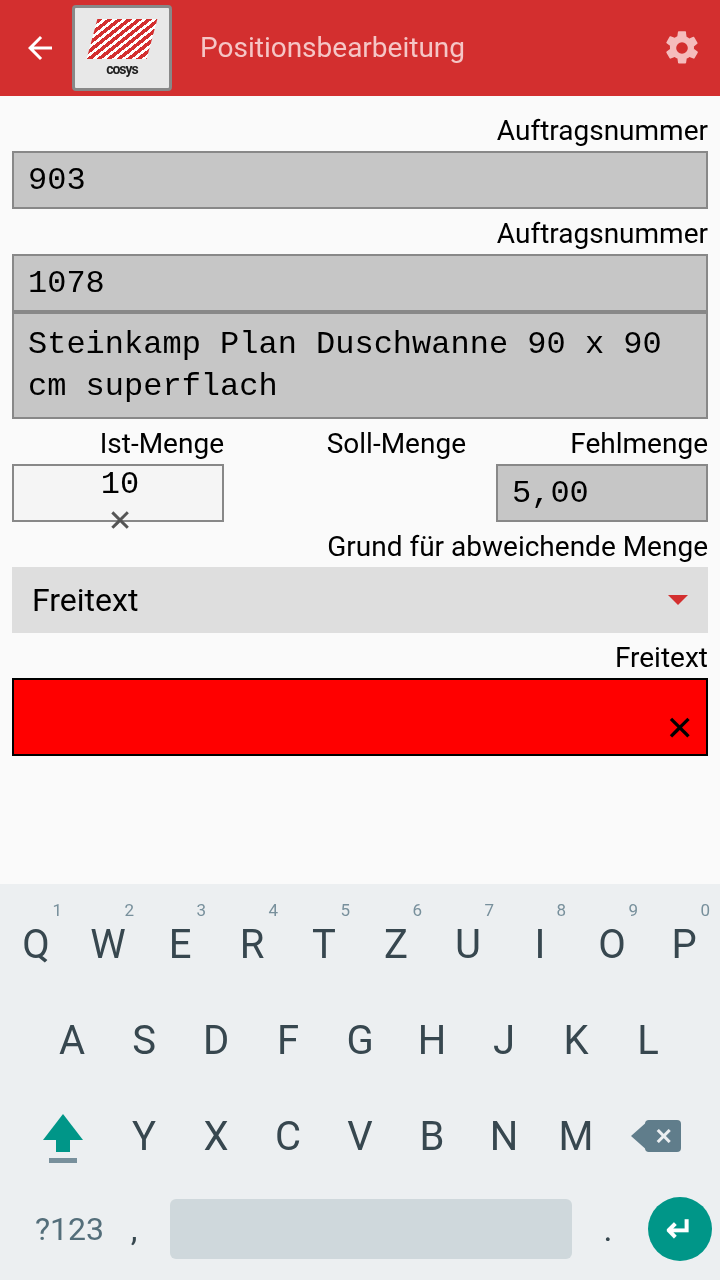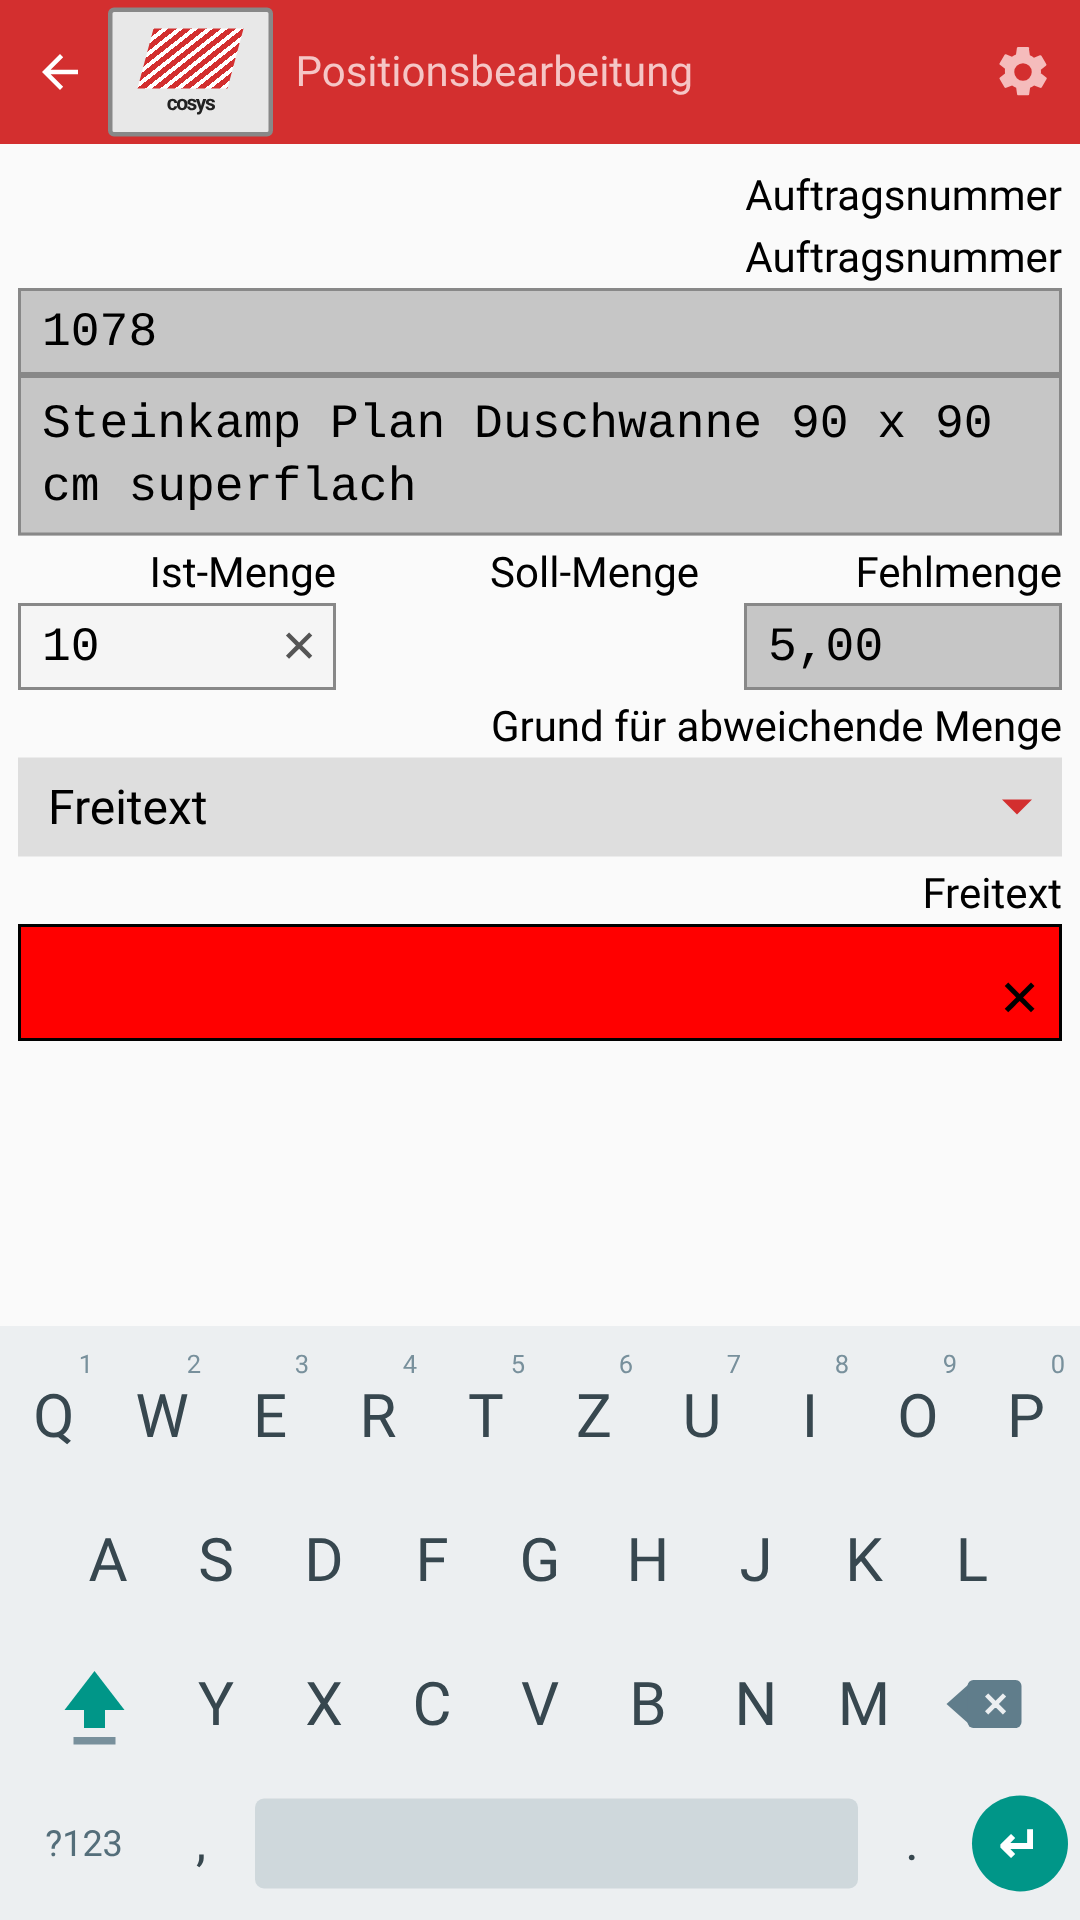--- a/index.html
+++ b/index.html
@@ -12,25 +12,25 @@
     align-items: center;
     padding: 0 16px;
     color: #fff;
   }
   .back-arrow {
     width: 48px; height: 48px;
     display: flex; align-items: center; justify-content: center;
     margin-right: 8px;
   }
   .logo-box {
-    width: 110px; height: 86px;
+    width: 100px; height: 86px;
     background: #e8e8e8;
     border: 3px solid #888;
     border-radius: 4px;
-    margin-right: 15px;
+    margin-right: 28px;
     display: flex;
     flex-direction: column;
     align-items: center;
     justify-content: center;
     overflow: hidden;
   }
   .logo-stripes {
     width: 60px; height: 40px;
     background: repeating-linear-gradient(135deg, #d32f2f 0 4px, #fff 4px 7px);
     transform: skewX(-15deg);
@@ -81,20 +81,21 @@
     background: #f5f5f5;
     border: 2px solid #888;
     height: 58px;
     display: flex;
     align-items: center;
     padding: 0 10px 0 14px;
     font-family: "Courier New", monospace;
     font-size: 32px;
     color: #000;
     justify-content: space-between;
+    flex-direction: column;
   }
   .ist-box .clear-x { font-size: 30px; color: #555; font-family: Arial, sans-serif; }
   
   .dropdown {
     background: #dedede;
     height: 66px;
     display: flex;
     align-items: center;
     padding: 0 20px;
     justify-content: space-between;
@@ -217,22 +218,22 @@
     font-weight: bold;
   }
   .row4 {
     display: flex;
     align-items: center;
     height: 96px;
     padding: 0 8px 6px;
   }
   .sym-key {
     width: 96px;
-    text-align: center;
-    font-size: 24px;
+    text-align: right;
+    font-size: 32px;
     color: #546e7a;
   }
   .comma-key, .dot-key {
     width: 60px;
     text-align: center;
     font-size: 34px;
     color: #37474f;
   }
   .space-key {
     flex: 1;
@@ -274,20 +275,23 @@
   </div>
   <div class="gear">
     <svg width="40" height="40" viewBox="0 0 24 24">
       <path fill="#f5bcbc" d="M19.14 12.94a7.07 7.07 0 0 0 .05-.94 7.07 7.07 0 0 0-.05-.94l2.03-1.58a.5.5 0 0 0 .12-.64l-1.92-3.32a.5.5 0 0 0-.61-.22l-2.39.96a7.03 7.03 0 0 0-1.62-.94l-.36-2.54A.5.5 0 0 0 13.9 2h-3.84a.5.5 0 0 0-.5.42l-.36 2.54c-.58.24-1.12.55-1.62.94l-2.39-.96a.5.5 0 0 0-.61.22L2.66 8.48a.5.5 0 0 0 .12.64l2.03 1.58a7.07 7.07 0 0 0-.05.94c0 .32.02.63.05.94l-2.03 1.58a.5.5 0 0 0-.12.64l1.92 3.32c.14.24.43.34.68.22l2.39-.96c.5.39 1.04.7 1.62.94l.36 2.54c.04.24.25.42.5.42h3.84c.25 0 .46-.18.5-.42l.36-2.54c.58-.24 1.12-.55 1.62-.94l2.39.96c.25.12.54.02.68-.22l1.92-3.32a.5.5 0 0 0-.12-.64l-2.03-1.58zM12 15.5A3.5 3.5 0 1 1 12 8.5a3.5 3.5 0 0 1 0 7z"></path>
     </svg>
   </div>
 </div>
 
 <div class="content">
   <div class="field-label">Auftragsnummer</div>
+  <div class="field-box">
+      <span>903</span>
+    </div>
 
   <div class="field-label">Auftragsnummer</div>
   <div class="field-box">
       <span>1078</span>
     </div>
 
   <div class="field-box multiline"><span>Steinkamp Plan Duschwanne 90 x 90 cm superflach</span></div>
 
   <div class="row3">
     <div class="col3">

